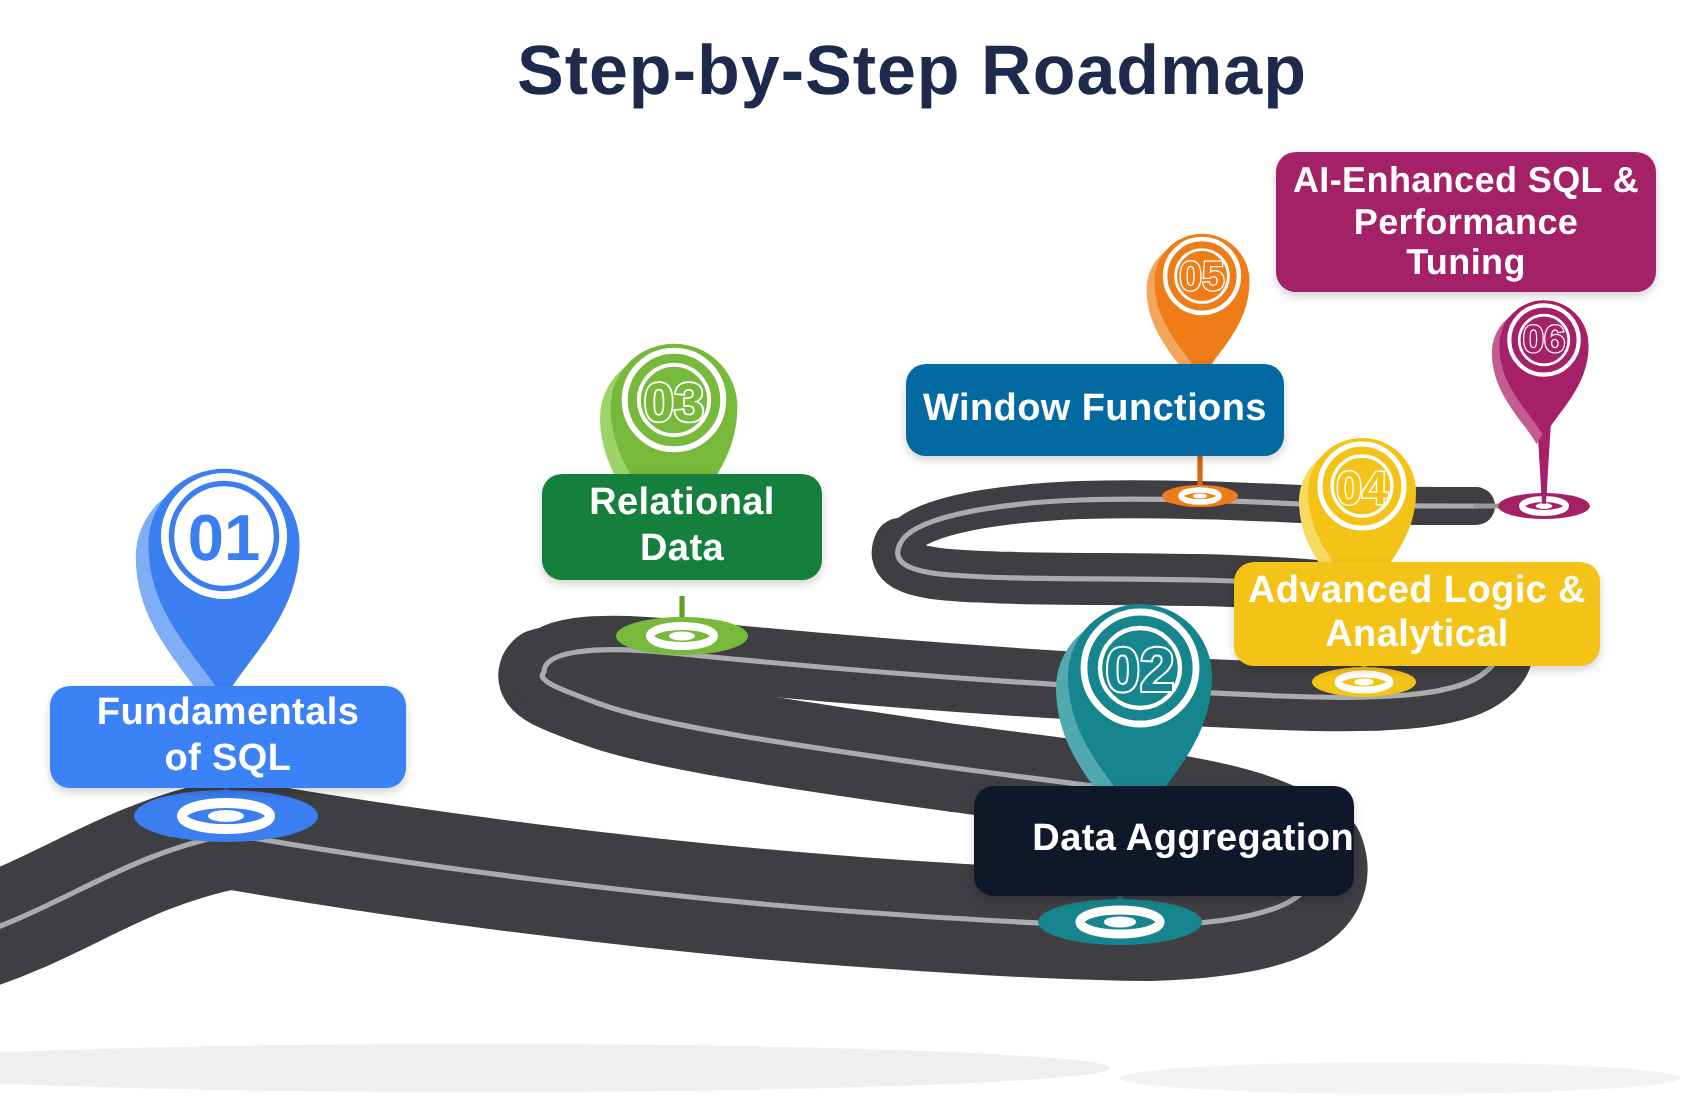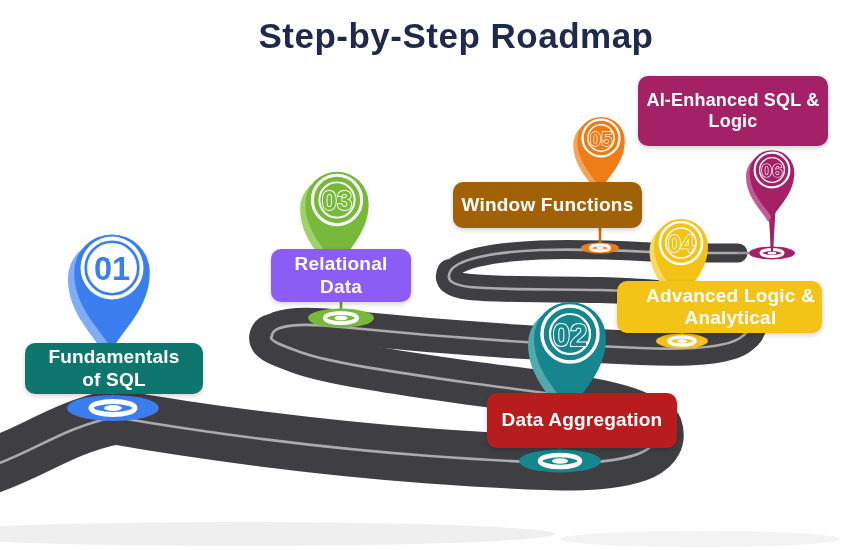--- a/index.html
+++ b/index.html
@@ -145,41 +145,42 @@
       <path d="M -6 60 L 6 60 L 1.6 132 L -1.6 132 Z" fill="#a52167"></path>
       <use href="#pinShape" transform="translate(-6,6)" fill="#c25c92"></use>
       <use href="#pinShape" fill="#a52167"></use>
       <circle r="30" fill="#a52167"></circle>
       <circle r="28" fill="none" stroke="#ffffff" stroke-width="3.4"></circle>
       <circle r="20" fill="none" stroke="#ffffff" stroke-width="2.2"></circle>
       <text x="0" y="1" text-anchor="middle" dominant-baseline="central" font-size="31" stroke="#ffffff" stroke-width="2" paint-order="stroke" fill="#a52167">06</text>
     </g>
   </svg>
 
-  <div class="label-box" style="left: 25px; top: 343px; width: 178px; height: 51px; background: #0f766e;">
+  <div class="label-box" style="left: 25px; top: 343px; width: 178px; height: 51px; background: #3b82f6;">
     <span>Fundamentals</span>
     <span>of SQL</span>
   </div>
 
-  <div class="label-box" style="left: 487px; top: 393px; width: 190px; height: 55px; background: #b91c1c;">
+  <div class="label-box" style="left: 487px; top: 393px; width: 190px; height: 55px; background: #0f172a; align-items: flex-end;">
     <span>Data Aggregation</span>
   </div>
 
-  <div class="label-box" style="left: 271px; top: 249px; width: 140px; height: 53px; background: #8b5cf6;">
+  <div class="label-box" style="left: 271px; top: 237px; width: 140px; height: 53px; background: #15803d;">
     <span>Relational</span>
     <span>Data</span>
   </div>
 
-  <div class="label-box" style="left: 617px; top: 281px; width: 183px; height: 52px; background: rgb(244, 195, 23); padding-left: 22px;">
+  <div class="label-box" style="left: 617px; top: 281px; width: 183px; height: 52px; background: rgb(244, 195, 23);">
     <span>Advanced Logic &amp;</span>
     <span>Analytical</span>
   </div>
 
-  <div class="label-box" style="left: 453px; top: 182px; width: 189px; height: 46px; background: #a16207;">
+  <div class="label-box" style="left: 453px; top: 182px; width: 189px; height: 46px; background: #0369a1;">
     <span>Window Functions</span>
   </div>
 
   <div class="label-box small" style="left: 638px; top: 76px; width: 190px; height: 70px; background: rgb(165, 33, 103);">
     <span>AI-Enhanced SQL &amp;</span>
-    <span>Logic</span>
+    <span>Performance</span>
+    <span>Tuning</span>
   </div>
 
 </div>
 
 </body></html>

